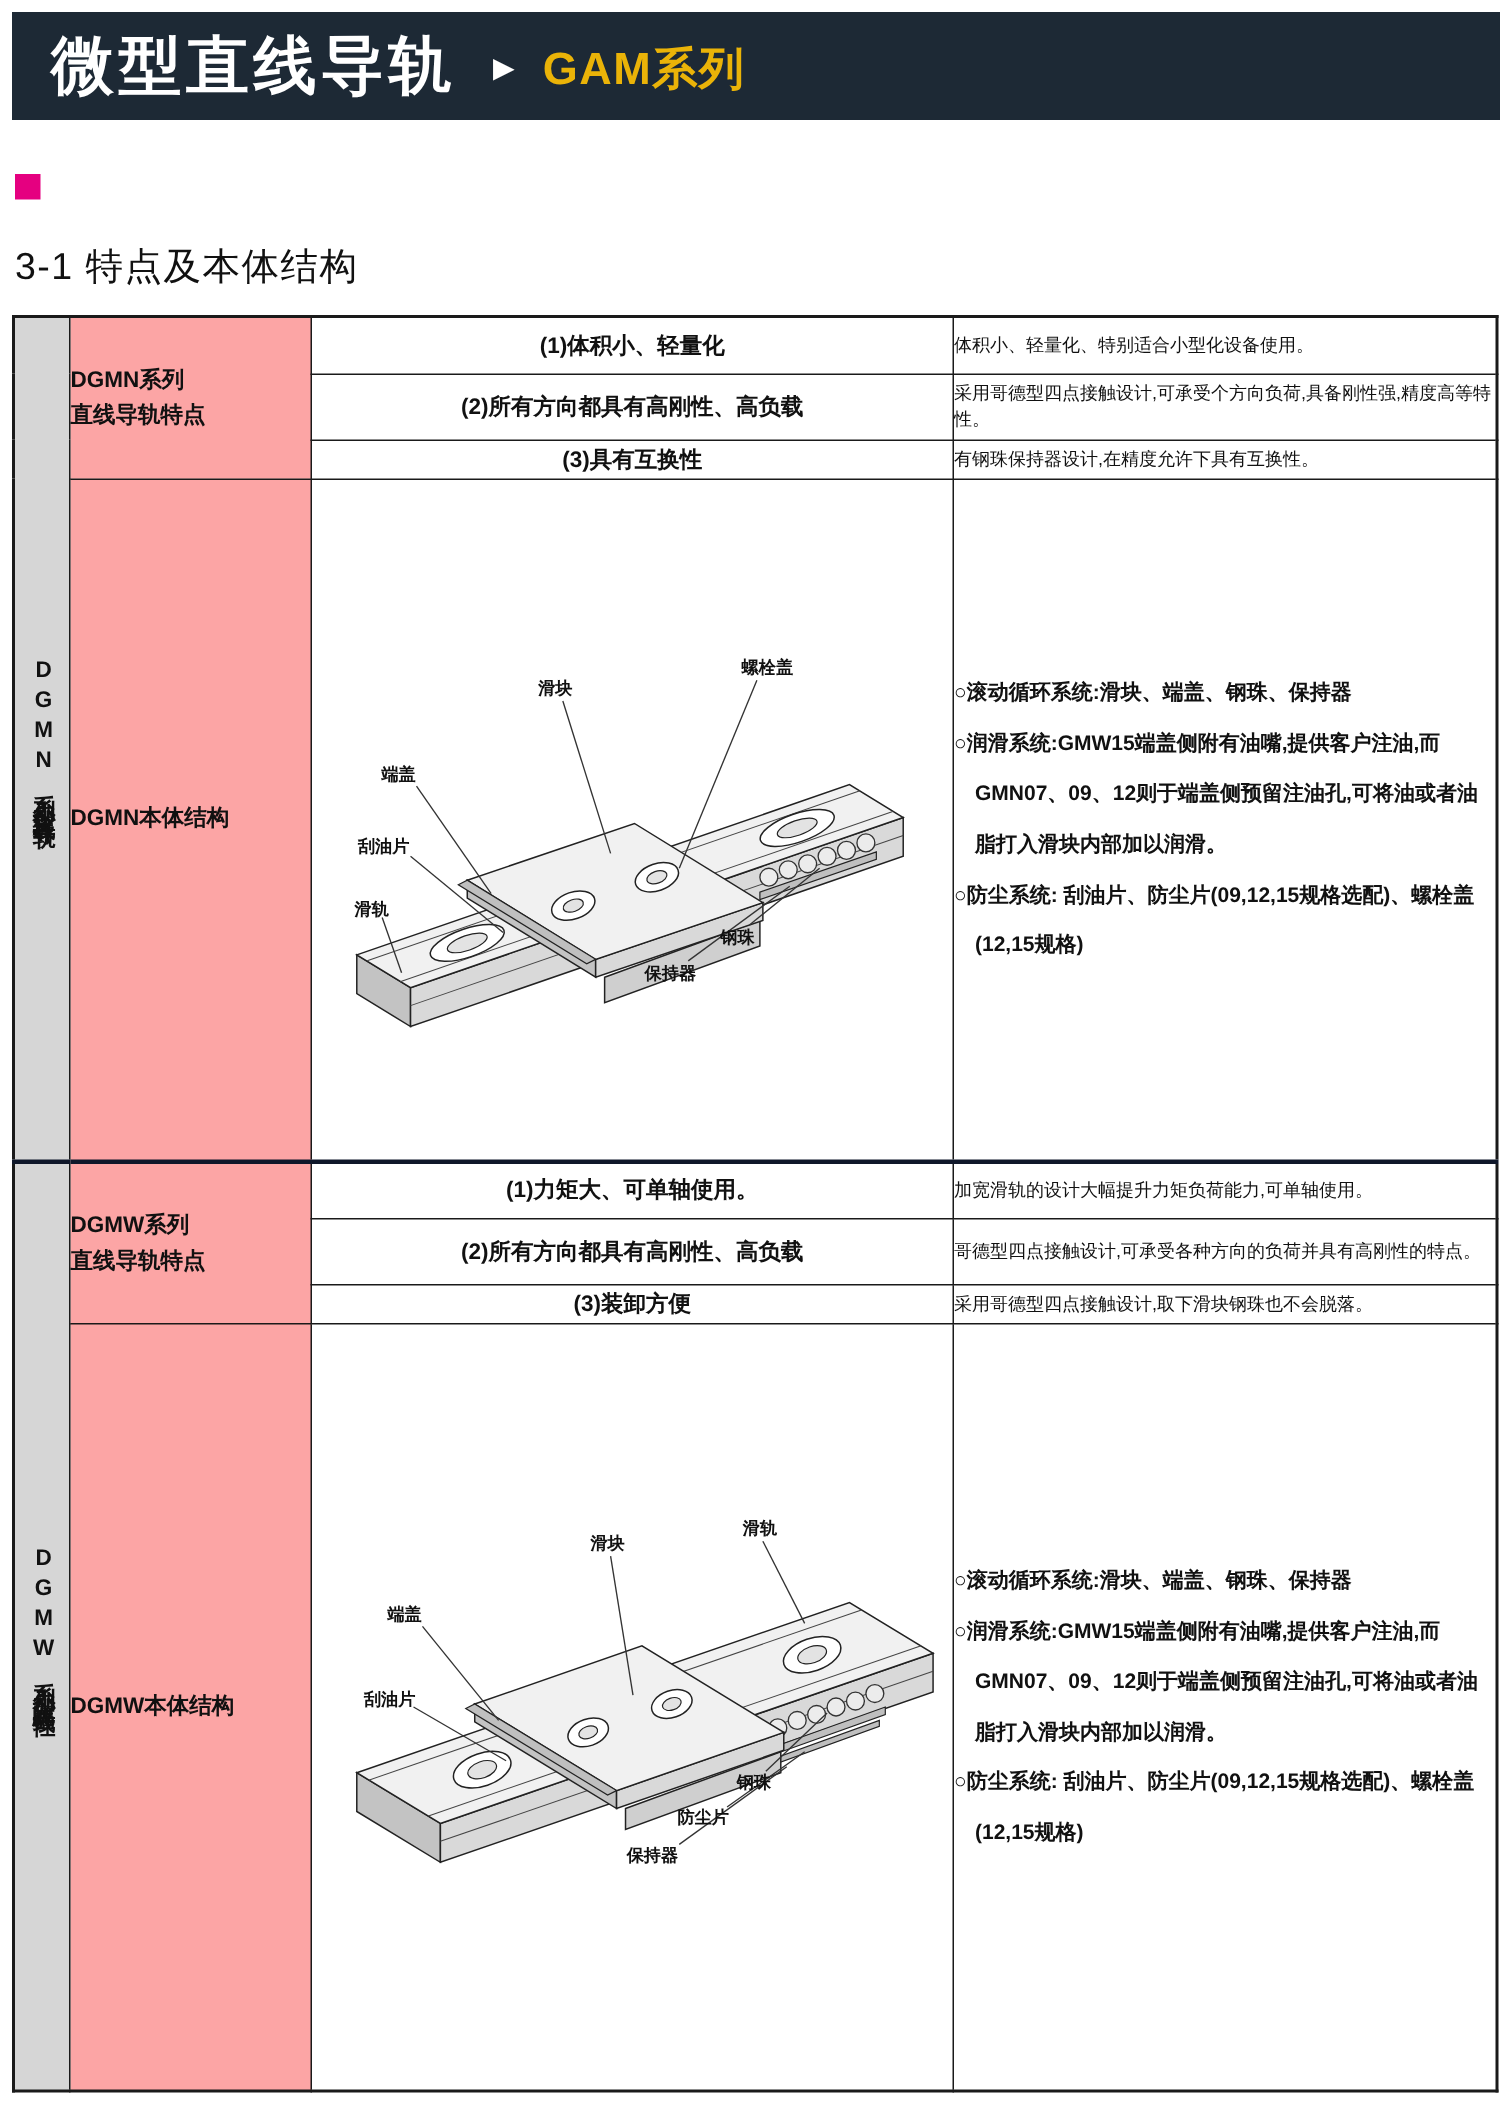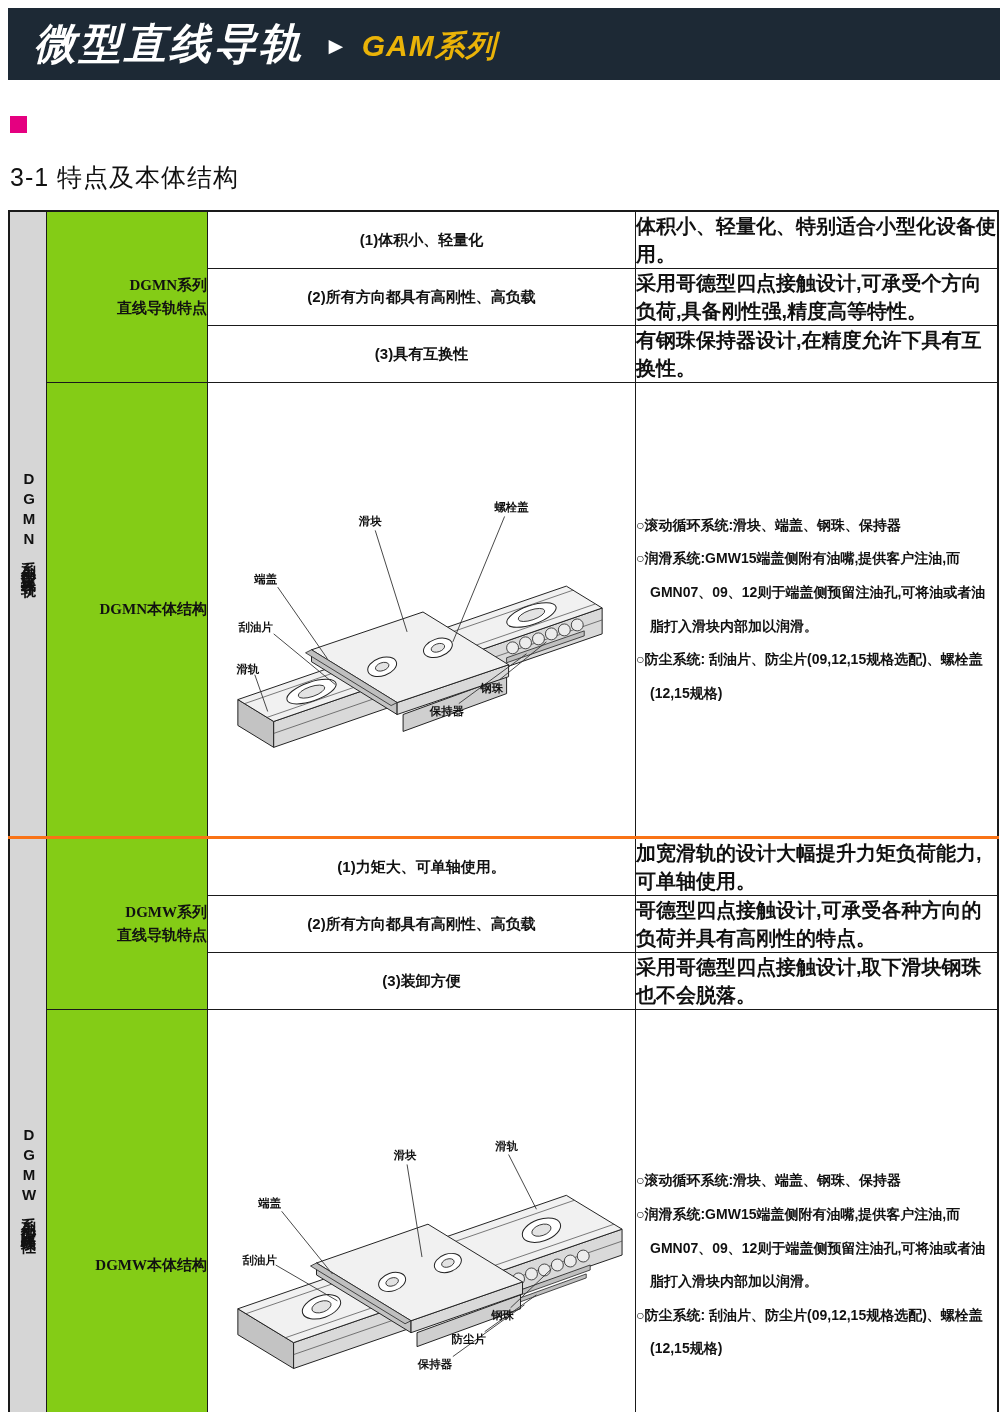--- a/index.html
+++ b/index.html
@@ -13,52 +13,51 @@
   .page { position:relative; width:1000px; height:1412px; }
 
   
   .banner {
     margin:8px 0 0 8px;
     height:72px;
     background:#1d2935;
     display:flex; align-items:center;
     padding-left:26px;
     box-sizing:border-box;
-    font-style:italic;
   }
   .banner-title { font-size:42px; font-weight:bold; color:#fff; letter-spacing:3px; }
   .banner-arrow { font-size:24px; color:#fff; margin:4px 14px 0 20px; }
   .banner-series { font-size:30px; font-weight:bold; color:#eab308; letter-spacing:1px; margin-top:4px; }
 
   
   .section-heading { display:flex; align-items:center; gap:10px; margin:36px 0 0 10px; }
   .bullet-square { width:17px; height:17px; background:#e50080; flex:0 0 auto; }
   .section-title { font-size:23px; font-weight:bold; letter-spacing:1px; }
   .subsection-title { margin:28px 0 16px 10px; font-size:25px; letter-spacing:1px; }
 
   
   table.spec {
     border-collapse:collapse;
     margin-left:8px;
     width:984px;
     table-layout:fixed;
     border:2px solid #1a1a1a;
   }
   .spec td { border:1px solid #1a1a1a; vertical-align:middle; padding:0; }
-  tr.split td { border-top:3px solid #f97316; }
+  tr.split td { border-top:3px solid #0f172a; }
 
   .side-cell { width:36px; background:#d6d6d6; text-align:center; }
   .side-cell span {
     writing-mode:vertical-rl; text-orientation:upright;
     font-weight:bold; font-size:15px; letter-spacing:3px;
     display:inline-block;
   }
-  .hdr-cell { width:160px; text-align:right; font-weight:bold; font-size:15px; line-height:1.55; background:#84cc16;font-family:Liberation Serif, serif; }
+  .hdr-cell { width:160px; text-align:left; font-weight:bold; font-size:15px; line-height:1.55; background:#fca5a5; }
   .item-cell { width:427px; padding:5px 12px; font-weight:bold; font-size:15px;text-align:center; }
-  .desc-cell { width:361px; padding:5px 12px; font-weight:bold; font-size:20px; line-height:1.4; }
+  .desc-cell { width:361px; padding:5px 12px; font-weight:normal; font-size:12px; line-height:1.4; }
 
   .diagram-cell { padding:0; }
   .diagram-cell svg { display:block; }
 
   .notes-cell { padding:8px 14px; font-weight:bold; font-size:14px; }
   .note { margin:0; line-height:2.4; padding-left:1em; text-indent:-1em; }
 
   
   .face-top   { fill:#f1f1f1; stroke:#222; stroke-width:1; }
   .face-front { fill:#d9d9d9; stroke:#222; stroke-width:1; }

